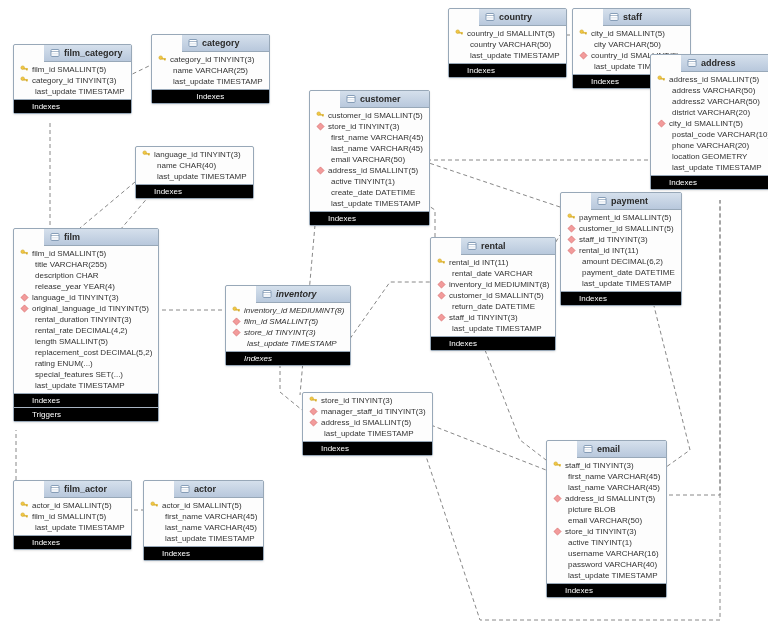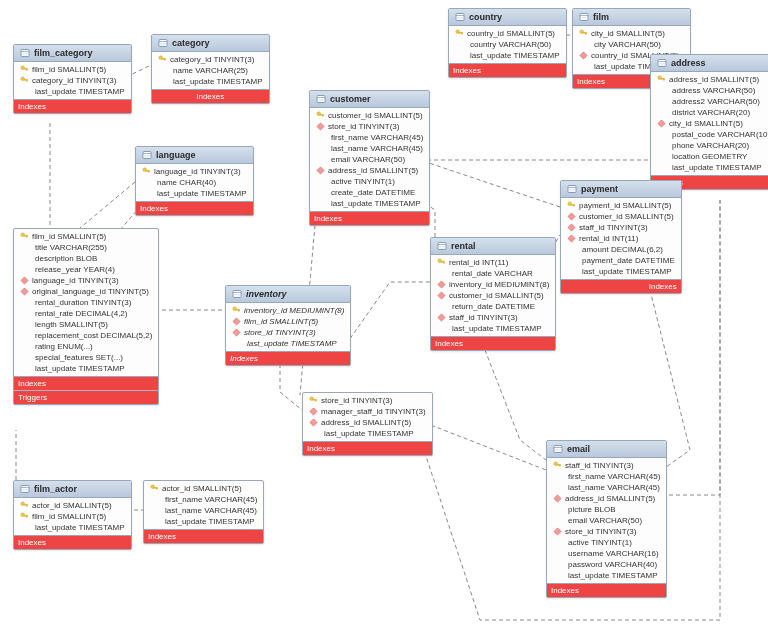--- a/index.html
+++ b/index.html
@@ -20,20 +20,21 @@
     box-shadow: 0 1px 2px rgba(0,0,0,0.1);
     min-width: 100px;
   }
   .entity-header {
     background: linear-gradient(#d5e0ec, #b8c8dc);
     border-bottom: 1px solid #98a8b8;
     padding: 3px 6px;
     display: flex;
     align-items: center;
     gap: 4px;
+    margin-left: 30px;
   }
   .entity-header .hicon {
     width: 10px; height: 10px;
     display: inline-block;
   }
   .entity-header .hicon svg { width: 100%; height: 100%; display: block; }
   .entity-title {
     font-weight: bold;
     font-size: 9px;
     color: #2a2a2a;
@@ -50,24 +51,24 @@
     width: 9px; height: 9px;
     display: inline-flex;
     align-items: center; justify-content: center;
     flex: none;
   }
   .icon.pk {  }
   .icon.fk {  }
   .icon.col {  }
   .col-name { color: #333; font-size: 8px; }
   .footer {
-    background: #ef4444;
+    background: #000000;
     color: #fff;
     font-size: 8px;
-    padding: 2px 4px;
+    padding: 2px 18px;
     border-top: 1px solid #98a8b8;
   }
   .footer + .footer { border-top: 1px solid #a8b4c2; }
   svg.connectors {
     position: absolute;
     top: 0; left: 0;
     width: 768px; height: 641px;
     pointer-events: none;
   }
   svg.connectors line, svg.connectors path {
@@ -186,31 +187,20 @@
             <svg viewBox="0 0 10 10">
               <polygon points="5,1 9,5 5,9 1,5" fill="#a6d4ec" stroke="#5aa0c8" stroke-width="0.6"></polygon>
             </svg>
           </span>
           <span class="col-name">last_update TIMESTAMP</span>
         </div>
       </div>
       <div class="footer">Indexes</div>
     </div>
     <div class="entity" style="left: 135px; top: 146px;">
-      <div class="entity-header">
-        <span class="hicon">
-          <svg viewBox="0 0 10 10">
-            <rect x="1" y="1.5" width="8" height="7" rx="1" fill="#fff" stroke="#6e8aa8" stroke-width="0.8"></rect>
-            <line x1="1" y1="3.5" x2="9" y2="3.5" stroke="#6e8aa8" stroke-width="0.6"></line>
-            <line x1="1" y1="5.5" x2="9" y2="5.5" stroke="#c7d3e0" stroke-width="0.5"></line>
-            <line x1="1" y1="7" x2="9" y2="7" stroke="#c7d3e0" stroke-width="0.5"></line>
-          </svg>
-        </span>
-        <span class="entity-title">language</span>
-      </div>
       <div class="col-list">
         <div class="col">
           <span class="icon pk">
             <svg viewBox="0 0 10 10">
               <circle cx="3" cy="3" r="2" fill="#f2c744" stroke="#c9a020" stroke-width="0.6"></circle>
               <rect x="4.5" y="3.5" width="4" height="1.2" fill="#f2c744" stroke="#c9a020" stroke-width="0.4"></rect>
               <rect x="7.5" y="4.5" width="1" height="1.5" fill="#f2c744" stroke="#c9a020" stroke-width="0.3"></rect>
             </svg>
           </span>
           <span class="col-name">language_id TINYINT(3)</span>
@@ -228,20 +218,31 @@
             <svg viewBox="0 0 10 10">
               <polygon points="5,1 9,5 5,9 1,5" fill="#a6d4ec" stroke="#5aa0c8" stroke-width="0.6"></polygon>
             </svg>
           </span>
           <span class="col-name">last_update TIMESTAMP</span>
         </div>
       </div>
       <div class="footer">Indexes</div>
     </div>
     <div class="entity" style="left: 13px; top: 228px;">
+      <div class="entity-header">
+        <span class="hicon">
+          <svg viewBox="0 0 10 10">
+            <rect x="1" y="1.5" width="8" height="7" rx="1" fill="#fff" stroke="#6e8aa8" stroke-width="0.8"></rect>
+            <line x1="1" y1="3.5" x2="9" y2="3.5" stroke="#6e8aa8" stroke-width="0.6"></line>
+            <line x1="1" y1="5.5" x2="9" y2="5.5" stroke="#c7d3e0" stroke-width="0.5"></line>
+            <line x1="1" y1="7" x2="9" y2="7" stroke="#c7d3e0" stroke-width="0.5"></line>
+          </svg>
+        </span>
+        <span class="entity-title">film</span>
+      </div>
       <div class="col-list">
         <div class="col">
           <span class="icon pk">
             <svg viewBox="0 0 10 10">
               <circle cx="3" cy="3" r="2" fill="#f2c744" stroke="#c9a020" stroke-width="0.6"></circle>
               <rect x="4.5" y="3.5" width="4" height="1.2" fill="#f2c744" stroke="#c9a020" stroke-width="0.4"></rect>
               <rect x="7.5" y="4.5" width="1" height="1.5" fill="#f2c744" stroke="#c9a020" stroke-width="0.3"></rect>
             </svg>
           </span>
           <span class="col-name">film_id SMALLINT(5)</span>
@@ -253,21 +254,21 @@
             </svg>
           </span>
           <span class="col-name">title VARCHAR(255)</span>
         </div>
         <div class="col">
           <span class="icon col">
             <svg viewBox="0 0 10 10">
               <polygon points="5,1 9,5 5,9 1,5" fill="#a6d4ec" stroke="#5aa0c8" stroke-width="0.6"></polygon>
             </svg>
           </span>
-          <span class="col-name">description BLOB</span>
+          <span class="col-name">description CHAR</span>
         </div>
         <div class="col">
           <span class="icon col">
             <svg viewBox="0 0 10 10">
               <polygon points="5,1 9,5 5,9 1,5" fill="#a6d4ec" stroke="#5aa0c8" stroke-width="0.6"></polygon>
             </svg>
           </span>
           <span class="col-name">release_year YEAR(4)</span>
         </div>
         <div class="col">
@@ -384,20 +385,31 @@
             <svg viewBox="0 0 10 10">
               <polygon points="5,1 9,5 5,9 1,5" fill="#a6d4ec" stroke="#5aa0c8" stroke-width="0.6"></polygon>
             </svg>
           </span>
           <span class="col-name">last_update TIMESTAMP</span>
         </div>
       </div>
       <div class="footer">Indexes</div>
     </div>
     <div class="entity" style="left: 143px; top: 480px;">
+      <div class="entity-header">
+        <span class="hicon">
+          <svg viewBox="0 0 10 10">
+            <rect x="1" y="1.5" width="8" height="7" rx="1" fill="#fff" stroke="#6e8aa8" stroke-width="0.8"></rect>
+            <line x1="1" y1="3.5" x2="9" y2="3.5" stroke="#6e8aa8" stroke-width="0.6"></line>
+            <line x1="1" y1="5.5" x2="9" y2="5.5" stroke="#c7d3e0" stroke-width="0.5"></line>
+            <line x1="1" y1="7" x2="9" y2="7" stroke="#c7d3e0" stroke-width="0.5"></line>
+          </svg>
+        </span>
+        <span class="entity-title">actor</span>
+      </div>
       <div class="col-list">
         <div class="col">
           <span class="icon pk">
             <svg viewBox="0 0 10 10">
               <circle cx="3" cy="3" r="2" fill="#f2c744" stroke="#c9a020" stroke-width="0.6"></circle>
               <rect x="4.5" y="3.5" width="4" height="1.2" fill="#f2c744" stroke="#c9a020" stroke-width="0.4"></rect>
               <rect x="7.5" y="4.5" width="1" height="1.5" fill="#f2c744" stroke="#c9a020" stroke-width="0.3"></rect>
             </svg>
           </span>
           <span class="col-name">actor_id SMALLINT(5)</span>
@@ -614,21 +626,21 @@
     <div class="entity" style="left: 572px; top: 8px;">
       <div class="entity-header">
         <span class="hicon">
           <svg viewBox="0 0 10 10">
             <rect x="1" y="1.5" width="8" height="7" rx="1" fill="#fff" stroke="#6e8aa8" stroke-width="0.8"></rect>
             <line x1="1" y1="3.5" x2="9" y2="3.5" stroke="#6e8aa8" stroke-width="0.6"></line>
             <line x1="1" y1="5.5" x2="9" y2="5.5" stroke="#c7d3e0" stroke-width="0.5"></line>
             <line x1="1" y1="7" x2="9" y2="7" stroke="#c7d3e0" stroke-width="0.5"></line>
           </svg>
         </span>
-        <span class="entity-title">film</span>
+        <span class="entity-title">staff</span>
       </div>
       <div class="col-list">
         <div class="col">
           <span class="icon pk">
             <svg viewBox="0 0 10 10">
               <circle cx="3" cy="3" r="2" fill="#f2c744" stroke="#c9a020" stroke-width="0.6"></circle>
               <rect x="4.5" y="3.5" width="4" height="1.2" fill="#f2c744" stroke="#c9a020" stroke-width="0.4"></rect>
               <rect x="7.5" y="4.5" width="1" height="1.5" fill="#f2c744" stroke="#c9a020" stroke-width="0.3"></rect>
             </svg>
           </span>
@@ -744,21 +756,21 @@
           <span class="icon col">
             <svg viewBox="0 0 10 10">
               <polygon points="5,1 9,5 5,9 1,5" fill="#a6d4ec" stroke="#5aa0c8" stroke-width="0.6"></polygon>
             </svg>
           </span>
           <span class="col-name">last_update TIMESTAMP</span>
         </div>
       </div>
       <div class="footer">Indexes</div>
     </div>
-    <div class="entity" style="left: 560px; top: 180px; text-align: right;">
+    <div class="entity" style="left: 560px; top: 192px;">
       <div class="entity-header">
         <span class="hicon">
           <svg viewBox="0 0 10 10">
             <rect x="1" y="1.5" width="8" height="7" rx="1" fill="#fff" stroke="#6e8aa8" stroke-width="0.8"></rect>
             <line x1="1" y1="3.5" x2="9" y2="3.5" stroke="#6e8aa8" stroke-width="0.6"></line>
             <line x1="1" y1="5.5" x2="9" y2="5.5" stroke="#c7d3e0" stroke-width="0.5"></line>
             <line x1="1" y1="7" x2="9" y2="7" stroke="#c7d3e0" stroke-width="0.5"></line>
           </svg>
         </span>
         <span class="entity-title">payment</span>

